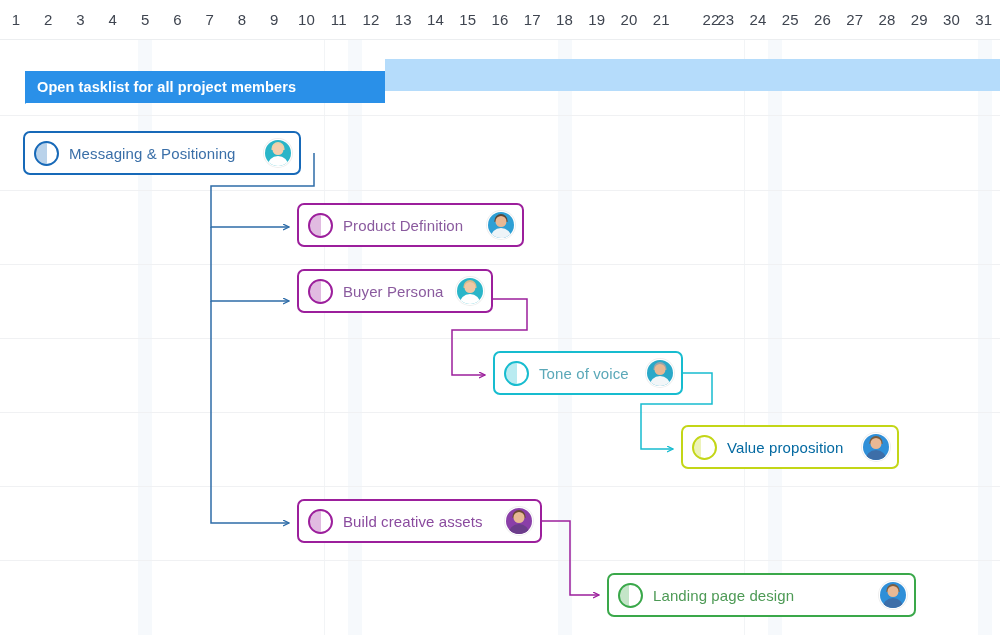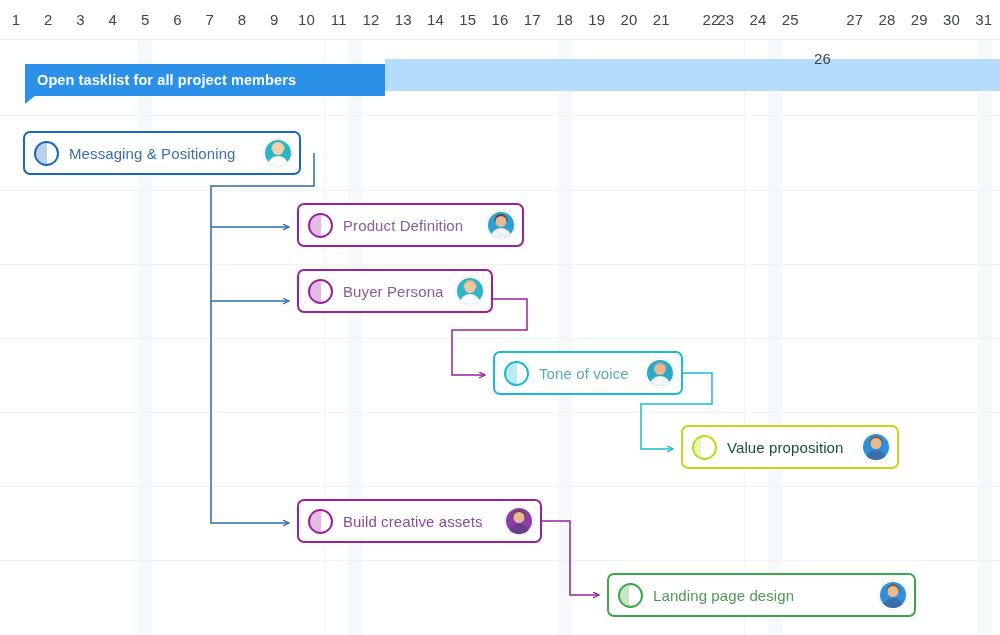--- a/index.html
+++ b/index.html
@@ -29,21 +29,21 @@
   .weekend-band { position: absolute; top: 0; height: 595px; background: #f6f9fc; }
   .vline { position: absolute; top: 0; height: 595px; width: 1px; background: #f2f4f6; }
 
   
   #banner-wrap { position: absolute; left: 0; top: 0; width: 1000px; height: 635px; pointer-events: none; z-index: 3; }
   #banner-light {
     position: absolute; left: 385px; top: 59px; width: 615px; height: 32px;
     background: #b5dcfb;
   }
   #banner-main {
-    position: absolute; left: 25px; top: 64px; width: 360px; height: 32px;
+    position: absolute; left: 25px; top: 71px; width: 360px; height: 32px;
     background: #2a90e8;
     display: flex; align-items: center;
     pointer-events: auto;
   }
   #banner-label {
     color: #ffffff; font-size: 14.5px; font-weight: bold;
     padding-left: 12px; letter-spacing: .1px; white-space: nowrap;
   }
   #banner-tail {
     position: absolute; left: 25px; top: 91px;
@@ -140,21 +140,21 @@
       <div class="day-cell" style="left: 483.871px; width: 32.2581px;">16</div>
       <div class="day-cell" style="left: 516.129px; width: 32.2581px;">17</div>
       <div class="day-cell" style="left: 548.387px; width: 32.2581px;">18</div>
       <div class="day-cell" style="left: 580.645px; width: 32.2581px;">19</div>
       <div class="day-cell" style="left: 612.903px; width: 32.2581px; text-align: center;">20</div>
       <div class="day-cell" style="left: 645.161px; width: 32.2581px;">21</div>
       <div class="day-cell" style="left: 664px; width: 32.2581px; margin-left: 31px;">22</div>
       <div class="day-cell" style="left: 709.677px; width: 32.2581px;">23</div>
       <div class="day-cell" style="left: 741.935px; width: 32.2581px;">24</div>
       <div class="day-cell" style="left: 774.194px; width: 32.2581px;">25</div>
-      <div class="day-cell" style="left: 806.452px; width: 32.2581px; margin-top: 39px;">26</div>
+      <div class="day-cell" style="left: 806.452px; width: 32.2581px;">26</div>
       <div class="day-cell" style="left: 838.71px; width: 32.2581px;">27</div>
       <div class="day-cell" style="left: 870.968px; width: 32.2581px;">28</div>
       <div class="day-cell" style="left: 903.226px; width: 32.2581px;">29</div>
       <div class="day-cell" style="left: 935.484px; width: 32.2581px;">30</div>
       <div class="day-cell" style="left: 967.742px; width: 32.2581px;">31</div>
     </div>
 
   <div id="banner-wrap">
     <div id="banner-light"></div>
     <div id="banner-main">
@@ -229,21 +229,21 @@
           <div class="bg" style="background: rgb(42, 168, 200);"></div>
           <div class="body" style="background: rgb(242, 246, 248);"></div>
           <div class="hair" style="background: rgb(154, 163, 168);"></div>
           <div class="head" style="background: rgb(232, 184, 148);"></div>
         </div>
       </div>
       <div class="task-card" style="left: 681px; top: 425px; width: 218px; border-color: rgb(195, 214, 23);">
         <div class="prog" style="color: rgb(195, 214, 23);">
           <div class="fill" style="width: 35%;"></div>
         </div>
-        <span class="task-label" style="color: #14532d;">Value proposition</span>
+        <span class="task-label" style="color: #0369a1;">Value proposition</span>
         <div class="avatar" style="margin-left: auto;">
           <div class="bg" style="background: rgb(47, 143, 216);"></div>
           <div class="body" style="background: rgb(61, 110, 168);"></div>
           <div class="hair" style="background: rgb(123, 92, 62);"></div>
           <div class="head" style="background: rgb(232, 184, 148);"></div>
         </div>
       </div>
       <div class="task-card" style="left: 297px; top: 499px; width: 245px; border-color: rgb(156, 31, 156);">
         <div class="prog" style="color: rgb(156, 31, 156);">
           <div class="fill" style="width: 50%;"></div>

